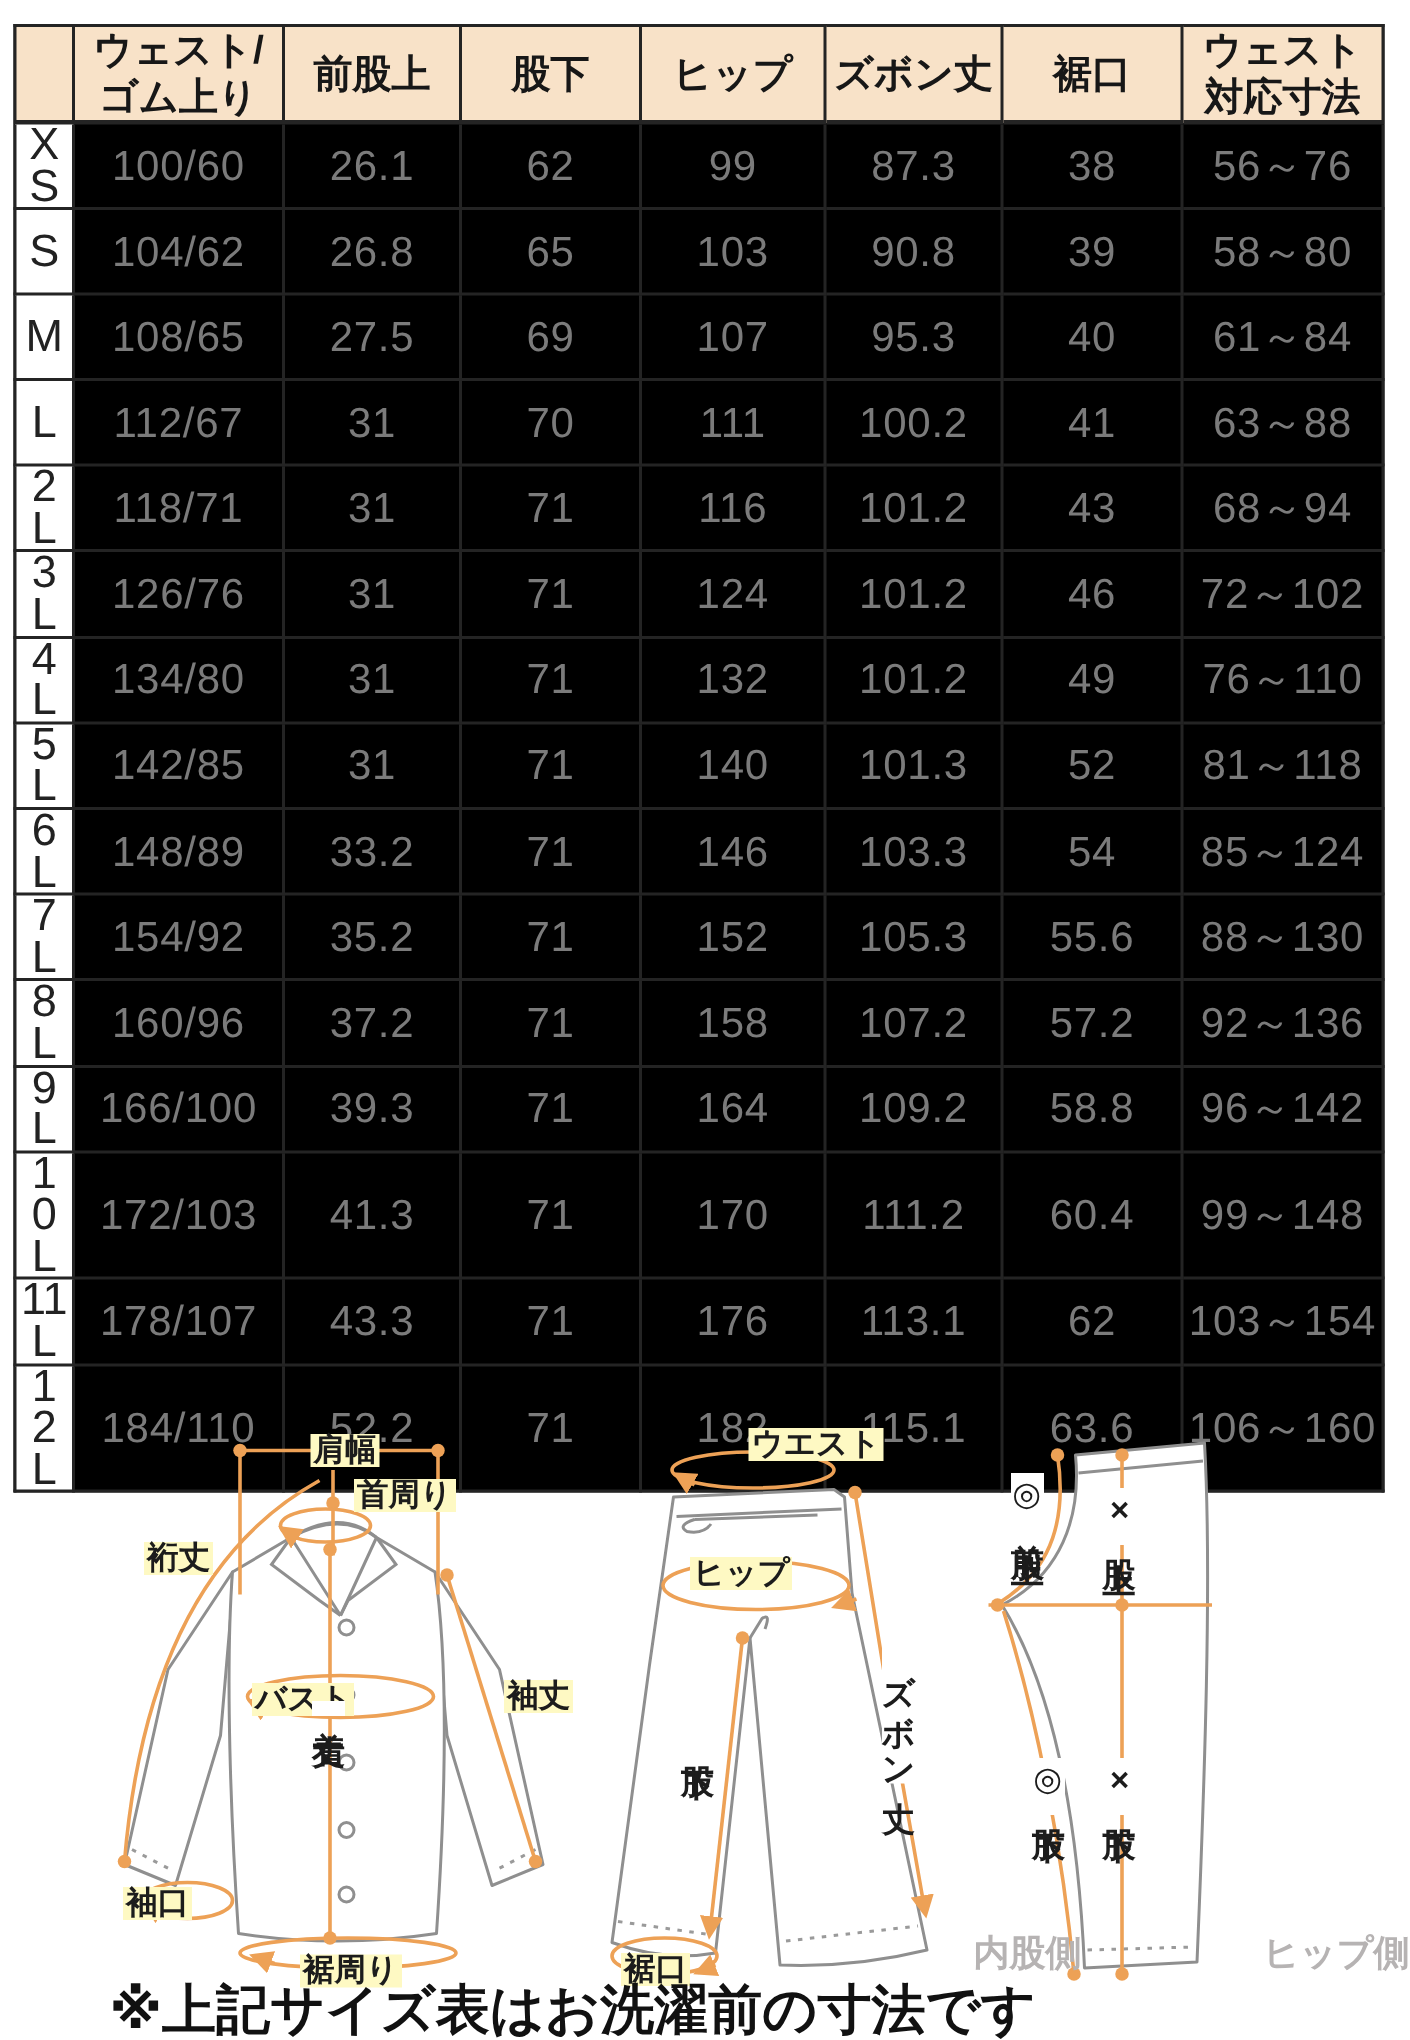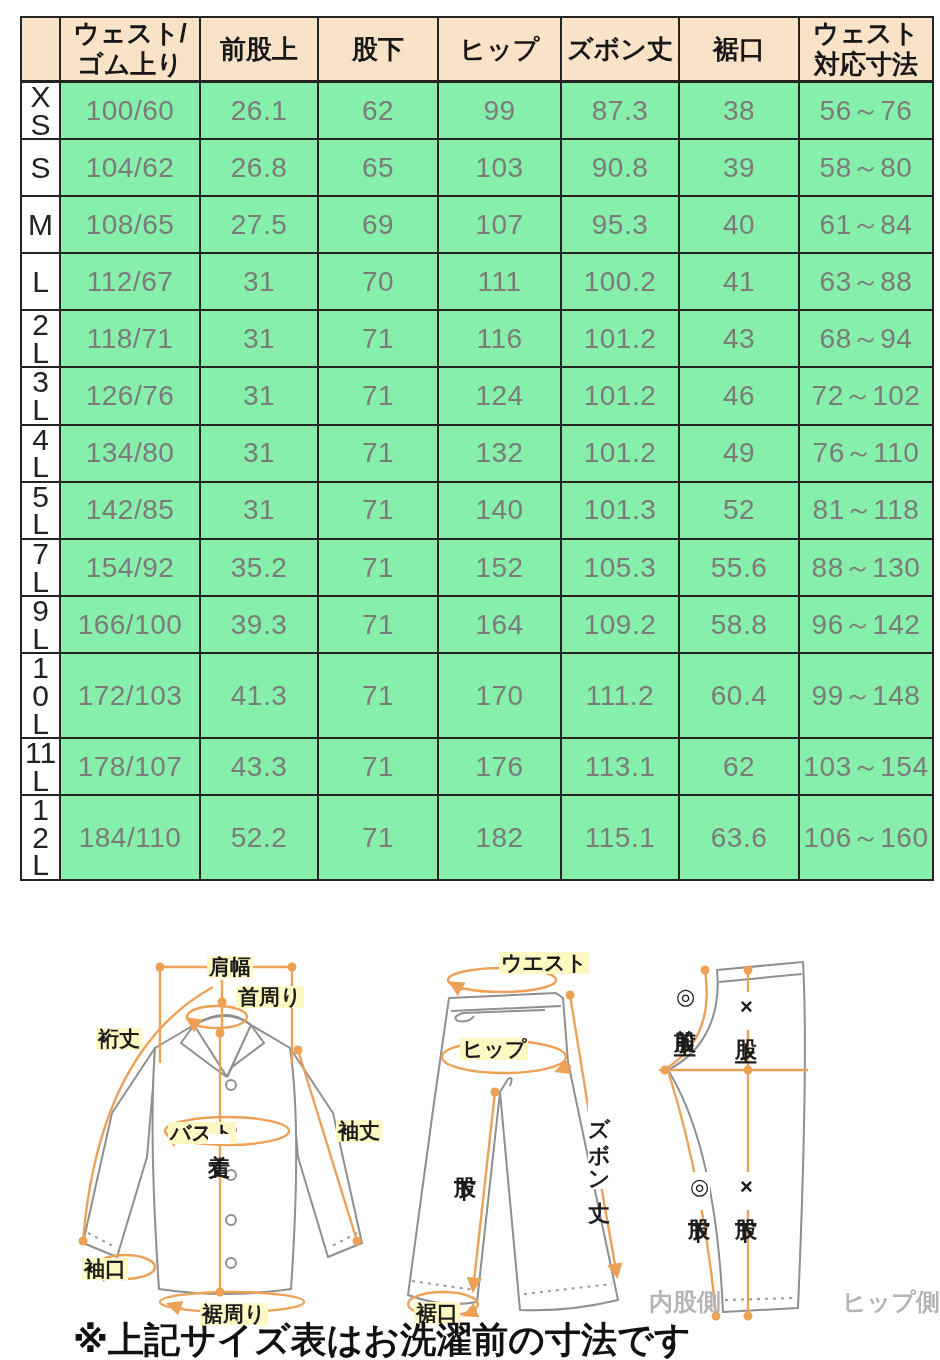--- a/index.html
+++ b/index.html
@@ -1,20 +1,20 @@
 <!DOCTYPE html>
 <html><head>
 <meta charset="utf-8">
 <style>
   html,body{margin:0;padding:0;background:#fff;}
   body{font-family:"Liberation Sans","DejaVu Sans",sans-serif;}
   .stage{position:relative;width:940px;height:1360px;background:#fff;overflow:hidden;}
 
   
-  table.size-table{position:absolute;left:20px;top:16px;border-collapse:collapse;table-layout:fixed;background:#86efac;}
+  table.size-table{position:absolute;left:9px;top:16px;border-collapse:collapse;table-layout:fixed;background:#000000;}
   .size-table th,.size-table td{border:2px solid #242424;text-align:center;vertical-align:middle;padding:0;}
   .size-table thead th{background:#f8e2c8;font-size:26px;font-weight:700;color:#171717;
       white-space:pre-line;line-height:1.18;height:62px;border-bottom:3px solid #242424;}
   .size-table tbody tr{height:57px;}
   .size-table tbody td{font-size:28px;font-weight:400;color:#7b7b7b;letter-spacing:0.5px;}
   .size-table tbody th{font-size:30px;font-weight:500;color:#222;line-height:0.92;
       word-break:break-all;padding:0 2px;background:#fff;}
 
   
   .dia{position:absolute;}
@@ -136,28 +136,48 @@
           <th>5L</th>
           <td>142/85</td>
           <td>31</td>
           <td>71</td>
           <td>140</td>
           <td>101.3</td>
           <td>52</td>
           <td>81～118</td>
         </tr>
         <tr>
+          <th>6L</th>
+          <td>148/89</td>
+          <td>33.2</td>
+          <td>71</td>
+          <td>146</td>
+          <td>103.3</td>
+          <td>54</td>
+          <td>85～124</td>
+        </tr>
+        <tr>
           <th>7L</th>
           <td>154/92</td>
           <td>35.2</td>
           <td>71</td>
           <td>152</td>
           <td>105.3</td>
           <td>55.6</td>
           <td>88～130</td>
+        </tr>
+        <tr>
+          <th>8L</th>
+          <td>160/96</td>
+          <td>37.2</td>
+          <td>71</td>
+          <td>158</td>
+          <td>107.2</td>
+          <td>57.2</td>
+          <td>92～136</td>
         </tr>
         <tr>
           <th>9L</th>
           <td>166/100</td>
           <td>39.3</td>
           <td>71</td>
           <td>164</td>
           <td>109.2</td>
           <td>58.8</td>
           <td>96～142</td>

